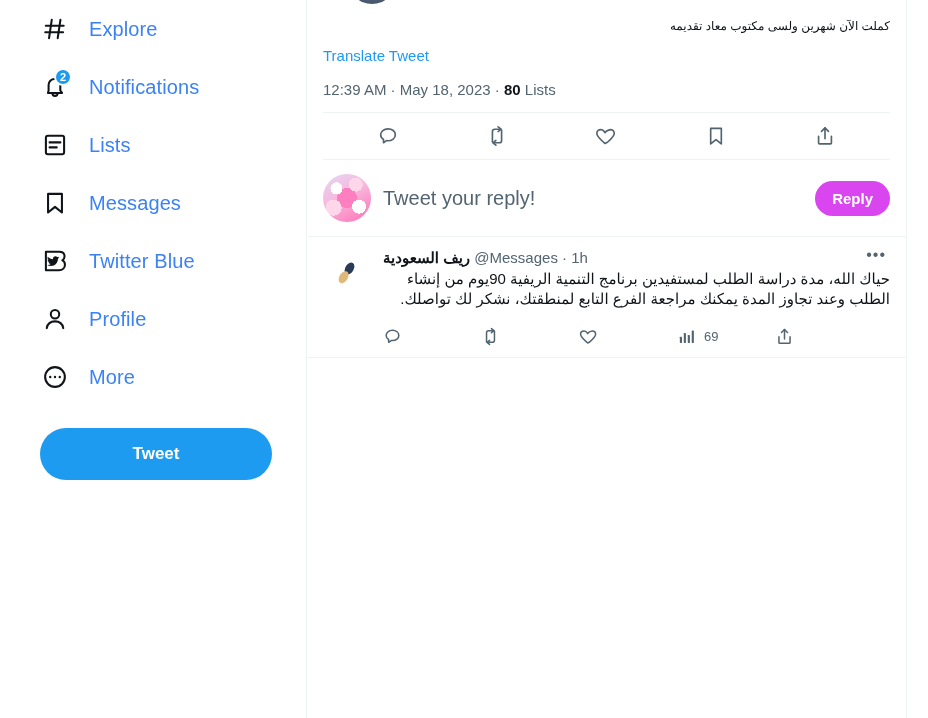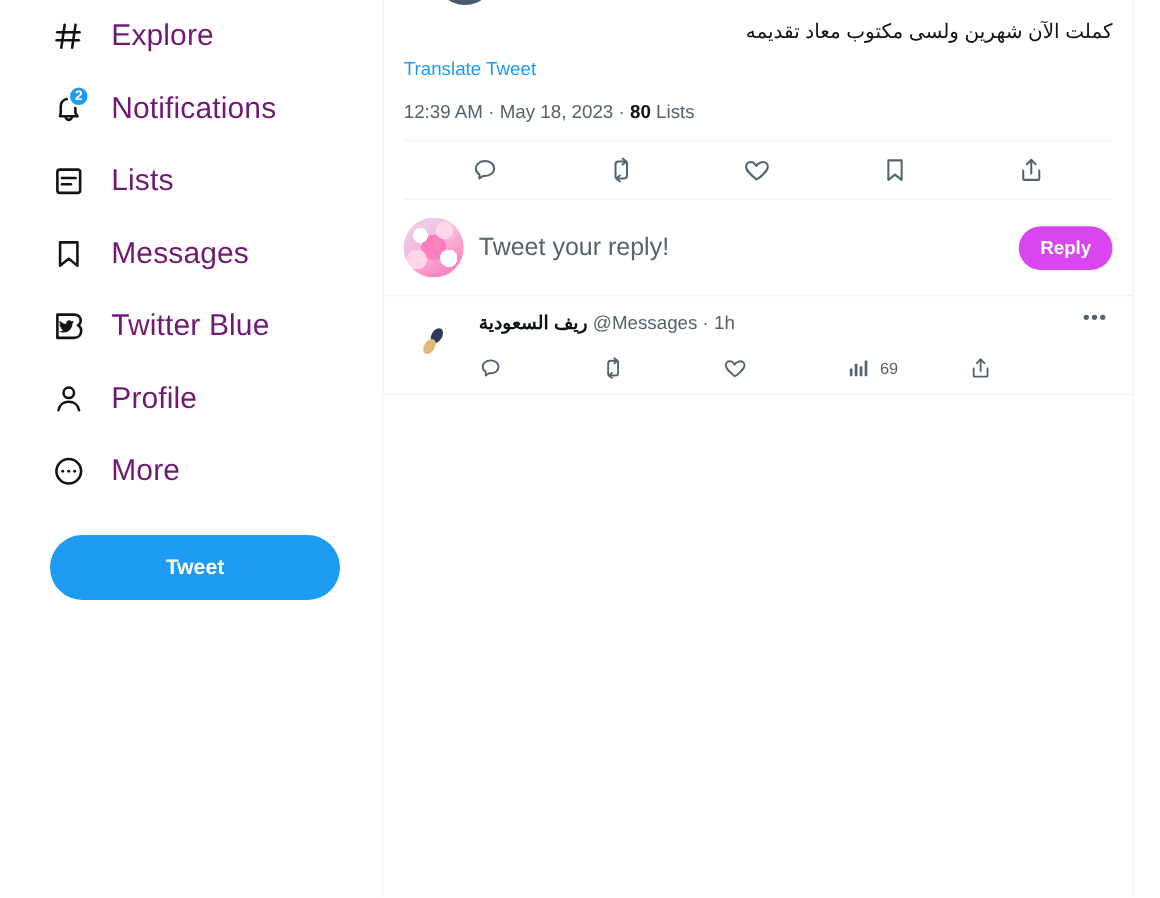--- a/index.html
+++ b/index.html
@@ -30,22 +30,22 @@
     border-radius: 9999px;
   }
   .nav-icon {
     width: 30px; height: 30px;
     display: flex; align-items: center; justify-content: center;
     position: relative;
     flex: 0 0 30px;
   }
   .nav-icon svg { display: block; }
   .nav-label {
-    font-size: 24px;
-    color: #701a75;
+    font-size: 20px;
+    color: #3b82f6;
     letter-spacing: 0.1px;
     white-space: nowrap;
   }
   .badge {
     position: absolute;
     top: -4px; left: 14px;
     min-width: 18px; height: 18px;
     border-radius: 9999px;
     background: #1d9bf0;
     color: #fff;
@@ -84,21 +84,21 @@
     width: 48px; height: 48px;
     border-radius: 50%;
     background: radial-gradient(circle at 50% 60%, #5b6b82 0%, #44546b 60%, #39485c 100%);
     margin-left: 25px;
     margin-top: -44px;
   }
 
   .tweet-text {
     direction: rtl;
     text-align: right;
-    font-size: 16px;
+    font-size: 12px;
     line-height: 24px;
     color: #0f1419;
     padding-top: 10px;
   }
   .translate-link {
     display: block;
     margin-top: 9px;
     font-size: 15px;
     color: #1d9bf0;
     cursor: pointer;
@@ -352,20 +352,21 @@
       </div>
       <div class="reply-body">
         <div class="reply-head">
           <div class="reply-names">
             <span class="reply-name">ريف السعودية</span>
             <span class="reply-handle">@Messages</span><span class="reply-time"> · </span><span class="reply-time">1h</span>
           </div>
           <span class="more-dots">•••</span>
         </div>
 
+        <div class="reply-text">حياك الله، مدة دراسة الطلب لمستفيدين برنامج التنمية الريفية 90يوم من إنشاء الطلب وعند تجاوز المدة يمكنك مراجعة الفرع التابع لمنطقتك، نشكر لك تواصلك.</div>
 
         <div class="reply-actions">
           <span class="ract">
             <svg width="19" height="19" viewBox="0 0 24 24" fill="none" stroke="#536471" stroke-width="1.9" stroke-linejoin="round">
               <path d="M12 4.2c-4.5 0-8 2.8-8 6.4 0 2.1 1.2 4 3.1 5.2v3.6l3.3-2.3c.5.1 1 .1 1.6.1 4.5 0 8-2.8 8-6.6s-3.5-6.4-8-6.4z"></path>
             </svg>
             <span></span>
           </span>
           <span class="ract">
             <svg width="19" height="19" viewBox="0 0 24 24" fill="none" stroke="#536471" stroke-width="1.9" stroke-linecap="round" stroke-linejoin="round">

